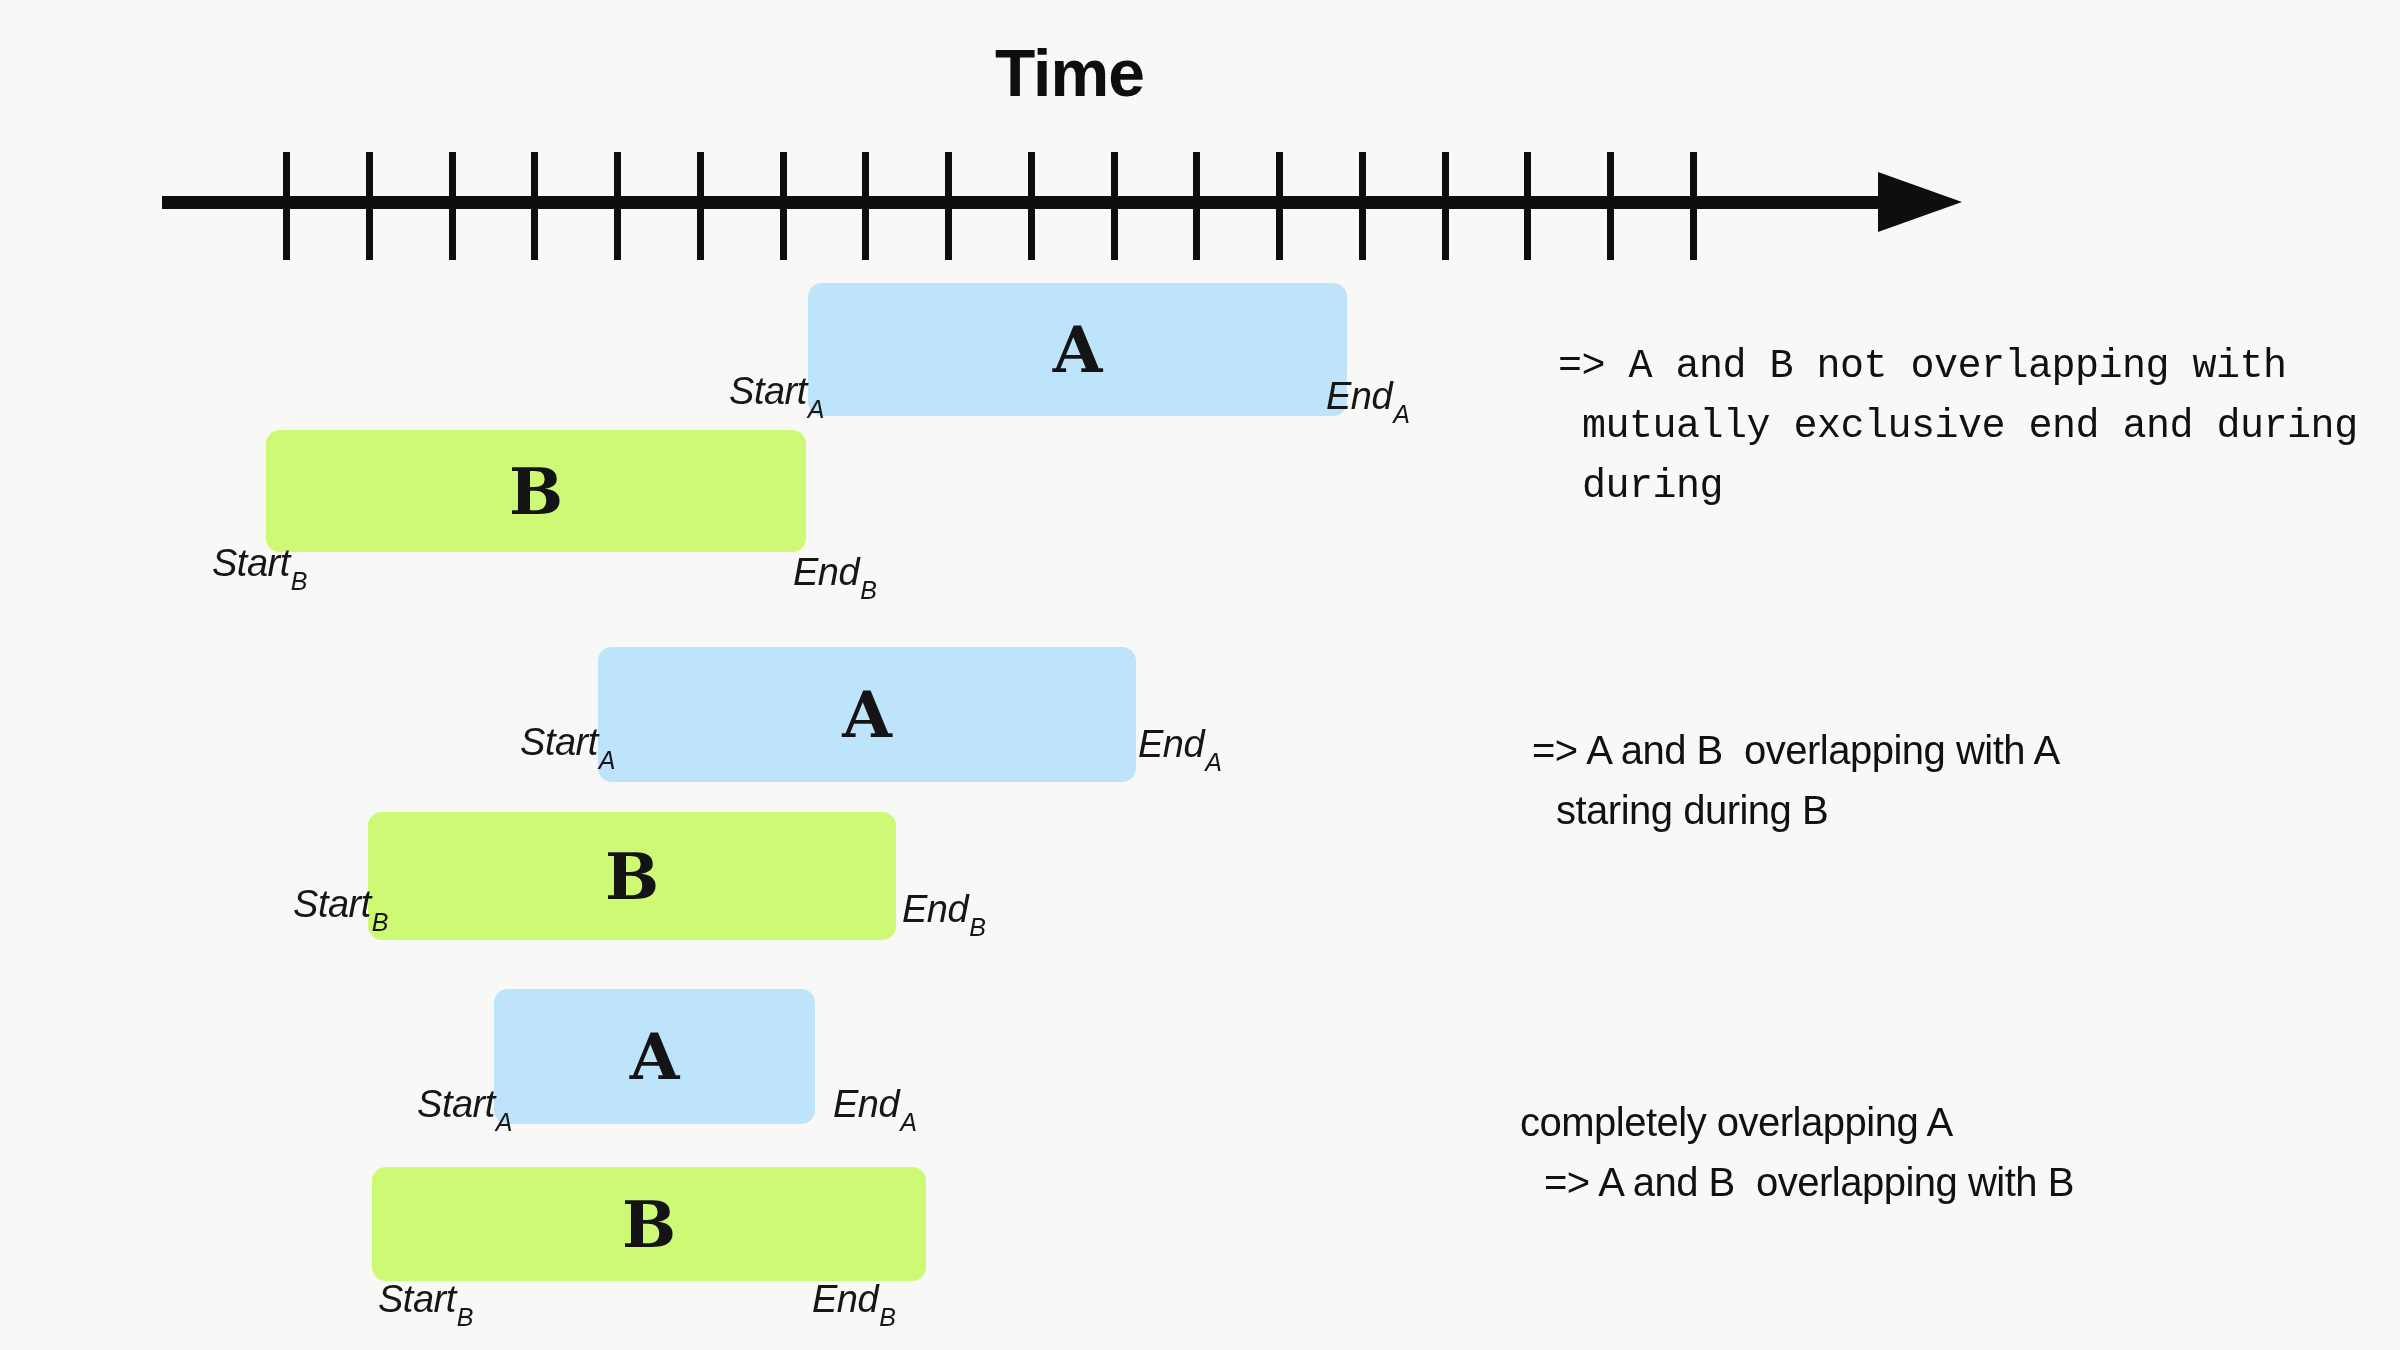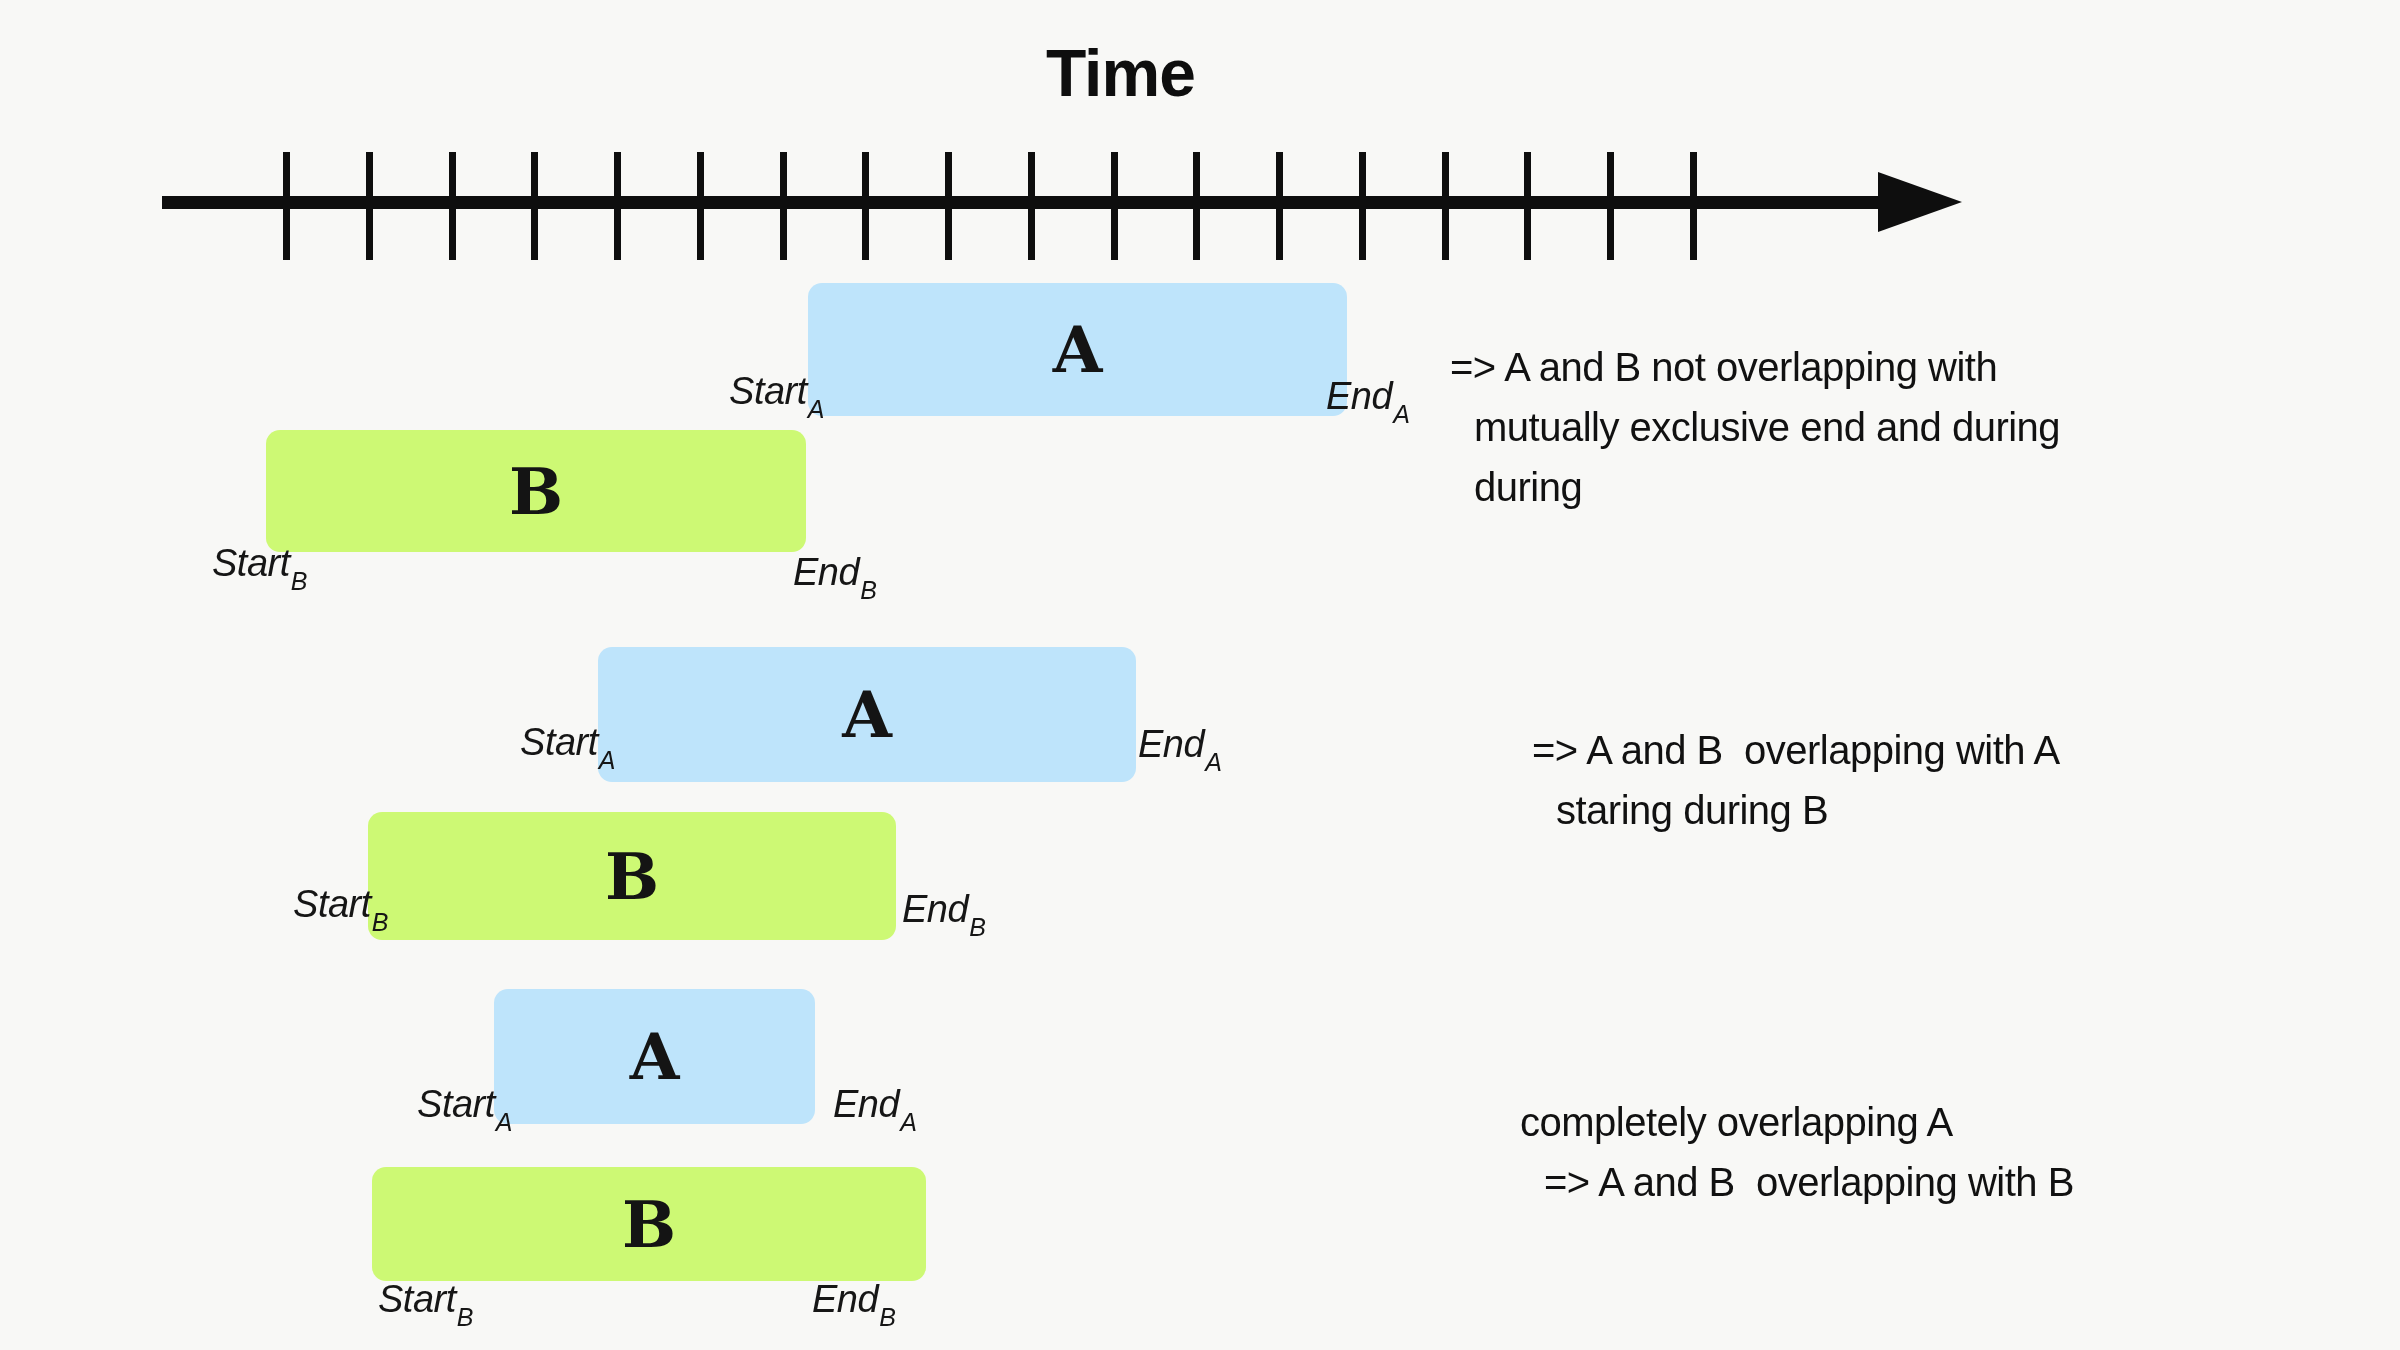--- a/index.html
+++ b/index.html
@@ -43,21 +43,21 @@
     font-size:40px; line-height:60px; letter-spacing:-0.5px; color:#111;
   }
   .note .nl { white-space:pre; }
   .note .nl + .nl { padding-left:24px; }
 </style>
 </head>
 <body>
 
 <div class="canvas">
 
-  <div class="abs title" style="left:1046px; top:40px;">Time</div>
+  <div class="abs title" style="left:995px; top:40px;">Time</div>
   <div class="abs axis-line" style="left:162px; top:196px; width:1720px; height:13px;"></div>
   <div class="abs arrowhead" style="left:1878px; top:172px;"></div>
   <div class="abs ticks" style="left:283px; top:152px; width:1414px; height:108px;">
       <div class="tick"></div>
       <div class="tick"></div>
       <div class="tick"></div>
       <div class="tick"></div>
       <div class="tick"></div>
       <div class="tick"></div>
       <div class="tick"></div>
@@ -79,21 +79,21 @@
   </div>
   <div class="abs lbl anchor-right" style="left:824px; top:372px;"><span>Start</span><sub>A</sub></div>
   <div class="abs lbl" style="left:1326px; top:377px;"><span>End</span><sub>A</sub></div>
 
   <div class="abs bar bar-b" style="left:266px; top:430px; width:540px; height:122px;">
     <span>B</span>
   </div>
   <div class="abs lbl" style="left:212px; top:544px;"><span>Start</span><sub>B</sub></div>
   <div class="abs lbl" style="left:793px; top:553px;"><span>End</span><sub>B</sub></div>
 
-  <div class="abs note" style="left:1450px; top:337px;">
+  <div class="abs note" style="left:1558px; top:337px;font-family:Liberation Mono, monospace;">
     <div class="nl">=&gt; A and B not overlapping with</div>
     <div class="nl">mutually exclusive end and during</div>
     <div class="nl">during</div>
   </div>
 
   <div class="abs bar bar-a" style="left:598px; top:647px; width:538px; height:135px;">
     <span>A</span>
   </div>
   <div class="abs lbl anchor-right" style="left:615px; top:723px;"><span>Start</span><sub>A</sub></div>
   <div class="abs lbl" style="left:1138px; top:725px;"><span>End</span><sub>A</sub></div>

